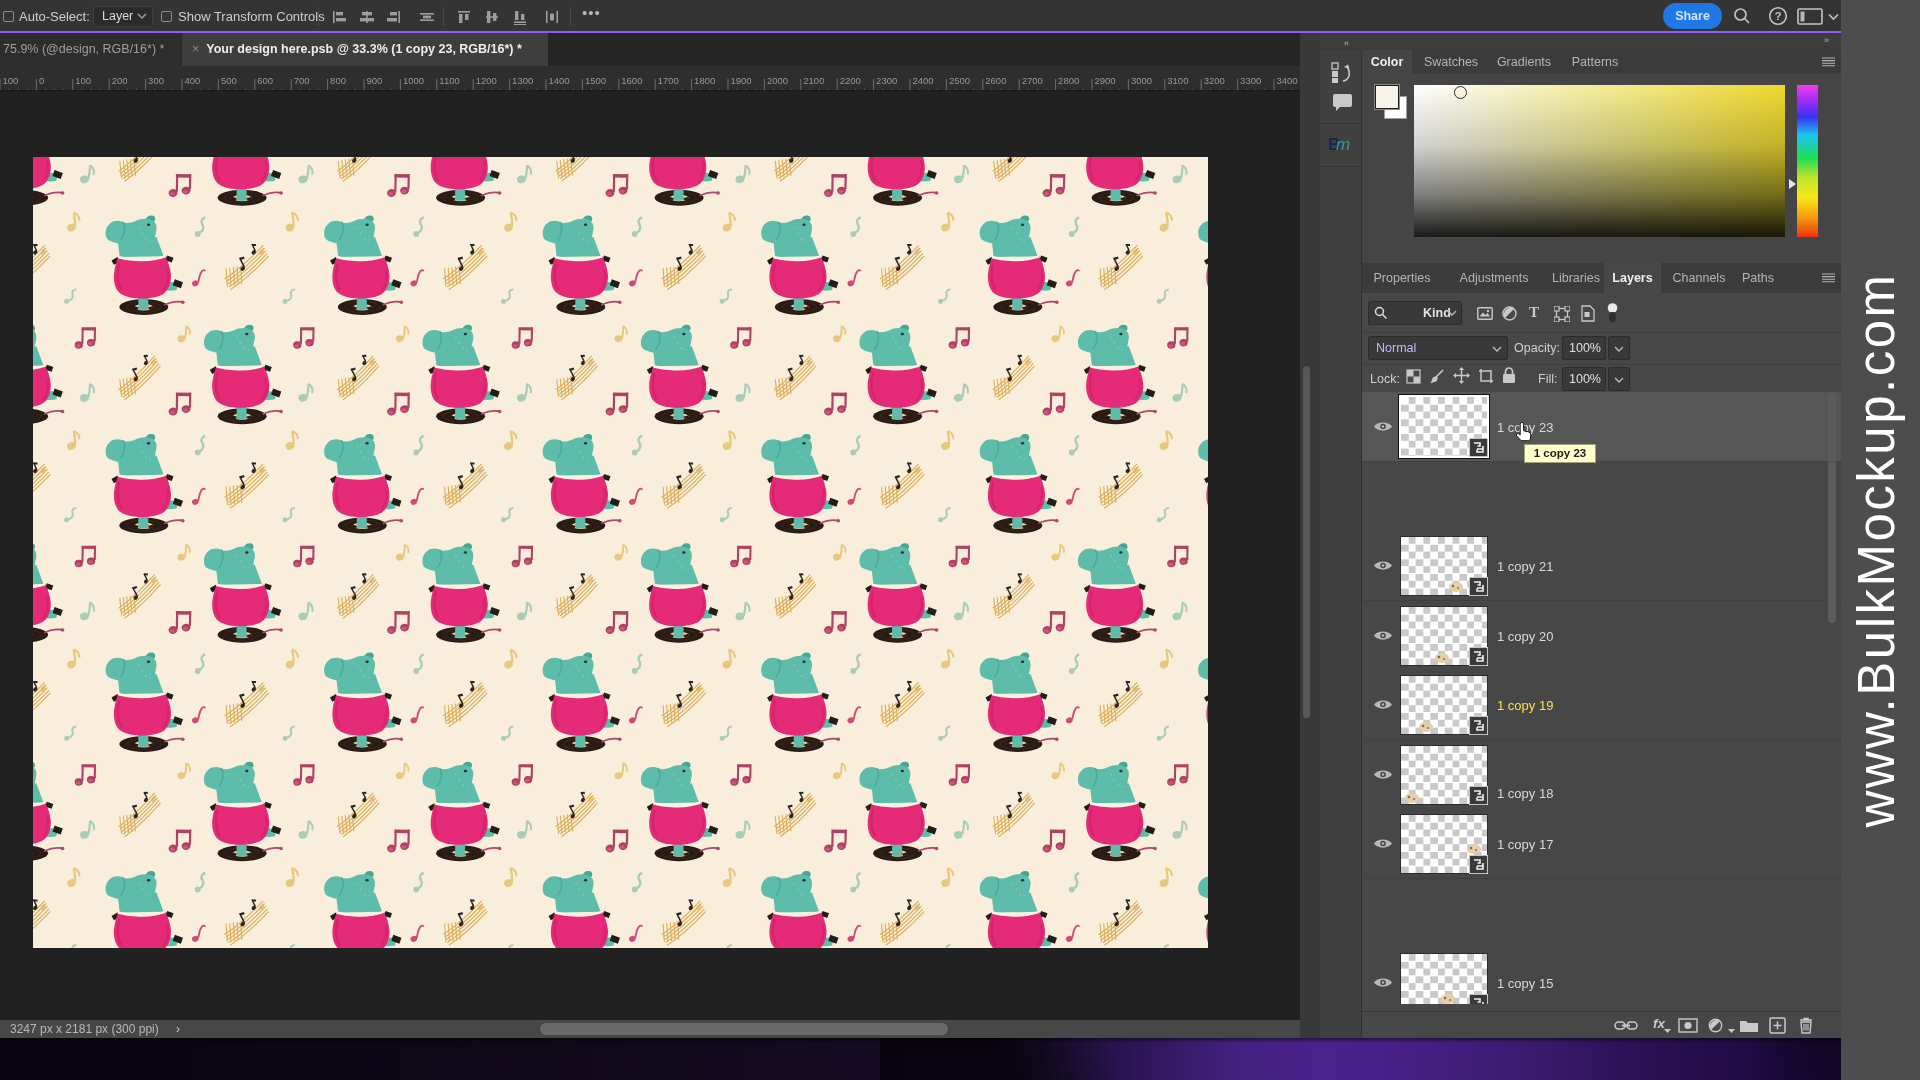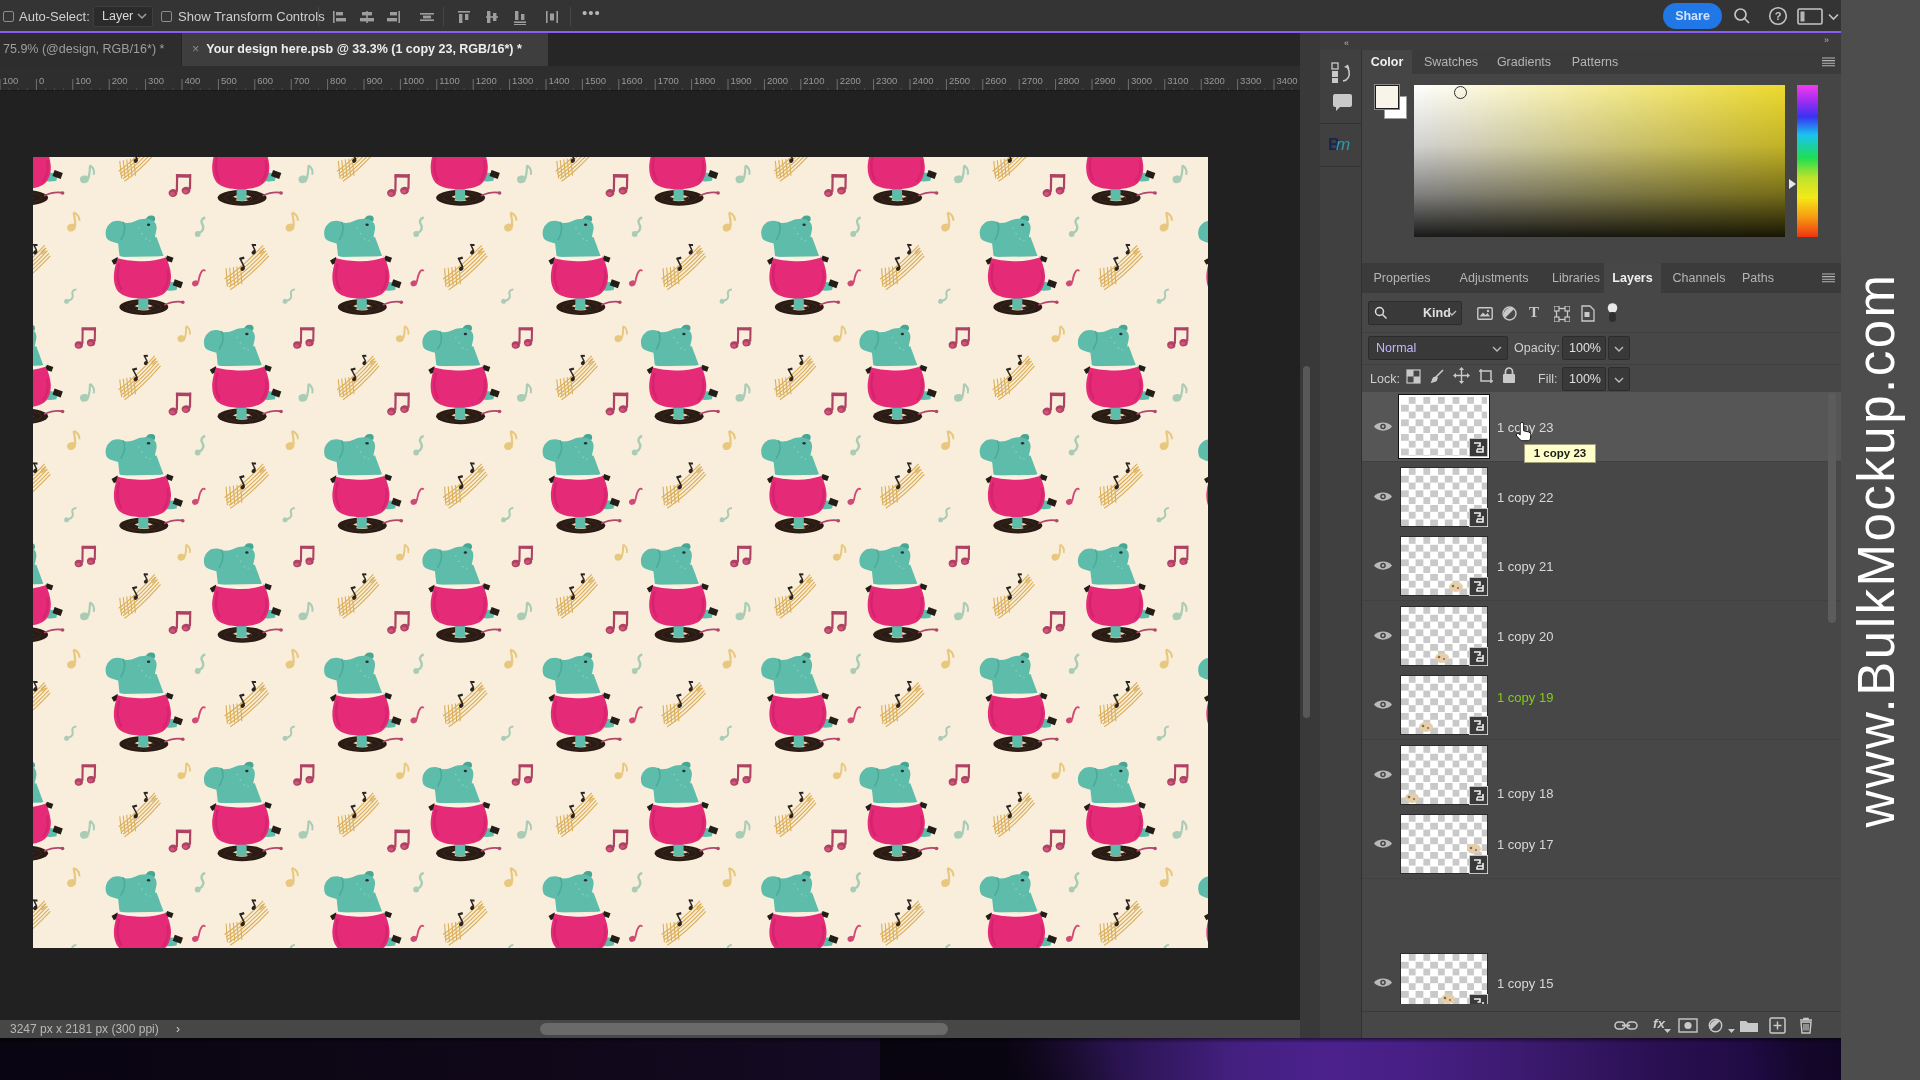--- a/index.html
+++ b/index.html
@@ -565,33 +565,20 @@
           <circle cx="10" cy="8.5" r="2.8" fill="#474747"></circle>
           <circle cx="10" cy="8.5" r="1.2" fill="#b9b9b9"></circle>
         </svg>
         <div class="abs checker" style="left:37px;top:3px;width:90px;height:63px;border:2px solid #fff;outline:1px solid #111;"></div>
         <svg class="abs" style="left:107px;top:46px" width="19" height="19" viewBox="0 0 19 19">
           <rect x="0" y="0" width="19" height="19" fill="#3a3a3a" stroke="#f0f0f0" stroke-width="1.5"></rect>
           <path d="M5,5 h6 v3 h-2.5 M8,11 h6 M14,8 v6 h-6 v-2.5" stroke="#f0f0f0" stroke-width="1.6" fill="none"></path>
         </svg>
         <span class="abs" style="left:135px;top:28px;font-size:13px;color:#d8d8d8;">1 copy 23</span>
       </div>
-      <div class="lrow" style="top:73.5px;background:#474747;border-bottom:1px solid #414141;">
-        <svg class="abs" style="left:11px;top:26px" width="20" height="17" viewBox="0 0 20 17">
-          <path d="M1,8.5 C4.5,3 15.5,3 19,8.5 C15.5,14 4.5,14 1,8.5 Z" fill="#b9b9b9"></path>
-          <circle cx="10" cy="8.5" r="2.8" fill="#474747"></circle>
-          <circle cx="10" cy="8.5" r="1.2" fill="#b9b9b9"></circle>
-        </svg>
-        <div class="abs checker" style="left:38px;top:5px;width:88px;height:60px;border:1px solid #2c2c2c;"></div>
-        <svg class="abs" style="left:107px;top:46px" width="19" height="19" viewBox="0 0 19 19">
-          <rect x="0" y="0" width="19" height="19" fill="#3a3a3a" stroke="#f0f0f0" stroke-width="1.5"></rect>
-          <path d="M5,5 h6 v3 h-2.5 M8,11 h6 M14,8 v6 h-6 v-2.5" stroke="#f0f0f0" stroke-width="1.6" fill="none"></path>
-        </svg>
-        <span class="abs" style="left:135px;top:28px;font-size:13px;color:#d8d8d8;">1 copy 22</span>
-      </div>
       <div class="lrow" style="top:143.0px;background:#474747;border-bottom:1px solid #414141;">
         <svg class="abs" style="left:11px;top:26px" width="20" height="17" viewBox="0 0 20 17">
           <path d="M1,8.5 C4.5,3 15.5,3 19,8.5 C15.5,14 4.5,14 1,8.5 Z" fill="#b9b9b9"></path>
           <circle cx="10" cy="8.5" r="2.8" fill="#474747"></circle>
           <circle cx="10" cy="8.5" r="1.2" fill="#b9b9b9"></circle>
         </svg>
         <div class="abs checker" style="left:38px;top:5px;width:88px;height:60px;border:1px solid #2c2c2c;"></div>
         <svg class="abs" style="left:86px;top:50px" width="16" height="12" viewBox="0 0 16 12">
           <ellipse cx="8" cy="6" rx="7" ry="5" fill="#e3cfa8"></ellipse>
           <circle cx="5" cy="5" r="1.3" fill="#8a6a4a"></circle>
@@ -630,21 +617,21 @@
         <div class="abs checker" style="left:38px;top:5px;width:88px;height:60px;border:1px solid #2c2c2c;"></div>
         <svg class="abs" style="left:56px;top:51px" width="16" height="12" viewBox="0 0 16 12">
           <ellipse cx="8" cy="6" rx="7" ry="5" fill="#e3cfa8"></ellipse>
           <circle cx="5" cy="5" r="1.3" fill="#8a6a4a"></circle>
           <circle cx="10" cy="7" r="1.1" fill="#b05a77"></circle>
         </svg>
         <svg class="abs" style="left:107px;top:46px" width="19" height="19" viewBox="0 0 19 19">
           <rect x="0" y="0" width="19" height="19" fill="#3a3a3a" stroke="#f0f0f0" stroke-width="1.5"></rect>
           <path d="M5,5 h6 v3 h-2.5 M8,11 h6 M14,8 v6 h-6 v-2.5" stroke="#f0f0f0" stroke-width="1.6" fill="none"></path>
         </svg>
-        <span class="abs" style="left:135px;top:20px;font-size:13px;color:#84cc16;">1 copy 19</span>
+        <span class="abs" style="left:135px;top:28px;font-size:13px;color:#fde047;">1 copy 19</span>
       </div>
       <div class="lrow" style="top:351.5px;background:#474747;border-bottom:1px solid #414141;">
         <svg class="abs" style="left:11px;top:26px" width="20" height="17" viewBox="0 0 20 17">
           <path d="M1,8.5 C4.5,3 15.5,3 19,8.5 C15.5,14 4.5,14 1,8.5 Z" fill="#b9b9b9"></path>
           <circle cx="10" cy="8.5" r="2.8" fill="#474747"></circle>
           <circle cx="10" cy="8.5" r="1.2" fill="#b9b9b9"></circle>
         </svg>
         <div class="abs checker" style="left:38px;top:5px;width:88px;height:60px;border:1px solid #2c2c2c;"></div>
         <svg class="abs" style="left:42px;top:52px" width="16" height="12" viewBox="0 0 16 12">
           <ellipse cx="8" cy="6" rx="7" ry="5" fill="#e3cfa8"></ellipse>

